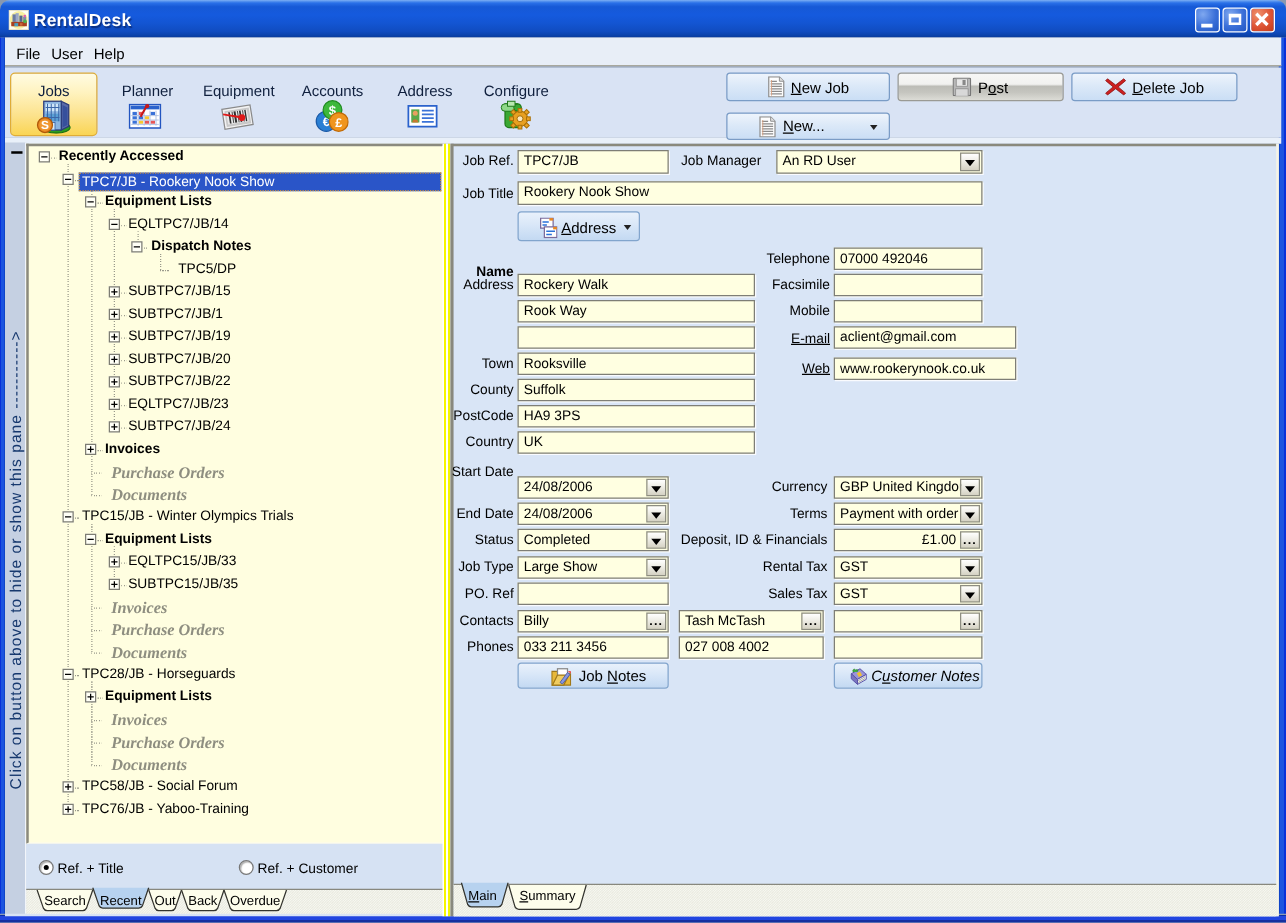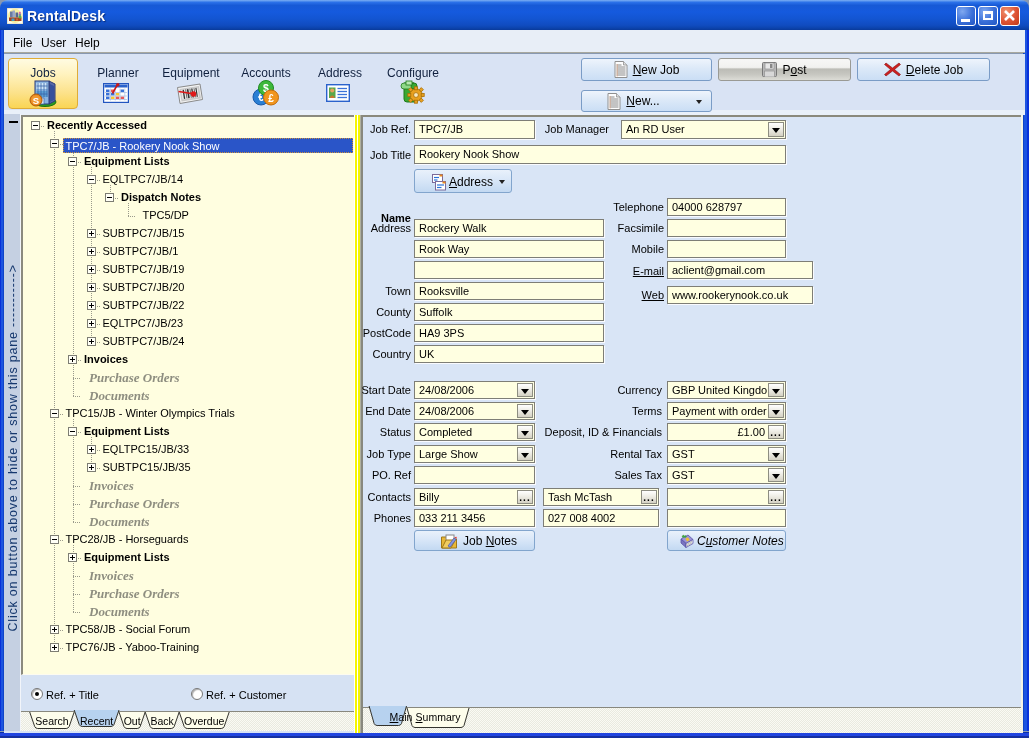--- a/index.html
+++ b/index.html
@@ -467,30 +467,30 @@
 <div class="f abs" style="left:414px;top:261px;width:190px;height:18px;"></div>
 <div class="lb abs" style="left:261px;top:285px;width:150px;">Town</div>
 <div class="f abs" style="left:414px;top:282px;width:190px;height:18px;">Rooksville</div>
 <div class="lb abs" style="left:261px;top:306px;width:150px;">County</div>
 <div class="f abs" style="left:414px;top:303px;width:190px;height:18px;">Suffolk</div>
 <div class="lb abs" style="left:261px;top:327px;width:150px;">PostCode</div>
 <div class="f abs" style="left:414px;top:324px;width:190px;height:18px;">HA9 3PS</div>
 <div class="lb abs" style="left:261px;top:348px;width:150px;">Country</div>
 <div class="f abs" style="left:414px;top:345px;width:190px;height:18px;">UK</div>
 <div class="lb abs" style="left:514px;top:201px;width:150px;">Telephone</div>
-<div class="f abs" style="left:667px;top:198px;width:119px;height:18px;">04000 628797</div>
+<div class="f abs" style="left:667px;top:198px;width:119px;height:18px;">07000 492046</div>
 <div class="lb abs" style="left:514px;top:222px;width:150px;">Facsimile</div>
 <div class="f abs" style="left:667px;top:219px;width:119px;height:18px;"></div>
 <div class="lb abs" style="left:514px;top:243px;width:150px;">Mobile</div>
 <div class="f abs" style="left:667px;top:240px;width:119px;height:18px;"></div>
 <div class="lb ul abs" style="left:514px;top:265px;width:150px;">E-mail</div>
 <div class="f abs" style="left:667px;top:261px;width:146px;height:18px;">aclient@gmail.com</div>
 <div class="lb ul abs" style="left:514px;top:289px;width:150px;">Web</div>
 <div class="f abs" style="left:667px;top:286px;width:146px;height:18px;">www.rookerynook.co.uk</div>
-<div class="lb abs" style="left:261px;top:384px;width:150px;">Start Date</div>
+<div class="lb abs" style="left:261px;top:372px;width:150px;">Start Date</div>
 <div class="f abs" style="left:414px;top:381px;width:121px;height:18px;">24/08/2006<div class="cmb"></div></div>
 <div class="lb abs" style="left:261px;top:405px;width:150px;">End Date</div>
 <div class="f abs" style="left:414px;top:402px;width:121px;height:18px;">24/08/2006<div class="cmb"></div></div>
 <div class="lb abs" style="left:261px;top:426px;width:150px;">Status</div>
 <div class="f abs" style="left:414px;top:423px;width:121px;height:18px;">Completed<div class="cmb"></div></div>
 <div class="lb abs" style="left:261px;top:448px;width:150px;">Job Type</div>
 <div class="f abs" style="left:414px;top:445px;width:121px;height:18px;">Large Show<div class="cmb"></div></div>
 <div class="lb abs" style="left:261px;top:469px;width:150px;">PO. Ref</div>
 <div class="f abs" style="left:414px;top:466px;width:121px;height:18px;"></div>
 <div class="lb abs" style="left:261px;top:491px;width:150px;">Contacts</div>
@@ -541,14 +541,14 @@
 <path d="M4.5 4.5 C3.5 2.5 6 1.5 6.5 3.2 C8 1.8 9 3.5 7.5 4.6" fill="#40b040" stroke="#208020" stroke-width="0.5"></path>
 </svg>
 <span style="position:absolute;left:29px;top:3px;font-style:italic;">C<span class="ul">u</span>stomer Notes</span>
 </div>
 <div id="rtabline" class="abs"></div>
 <div id="rtabstrip" class="abs"></div>
 <svg class="abs" style="left:363px;top:706px" width="658" height="23" viewBox="0 0 658 23">
       <path d="M6.1,0 L11.1,17.5 Q12.1,19.5 14.1,19.5 L35.5,19.5 Q37.5,19.5 38.5,17.5 L43.5,0" transform="translate(0,0)" fill="#b7d2ef" stroke="#33332d" stroke-width="1"></path>
       <path d="M44,0 L49,17.5 Q50,19.5 52,19.5 L98,19.5 Q100,19.5 101,17.5 L106,0" transform="translate(0,2)" fill="#fdfdeb" stroke="#33332d" stroke-width="1"></path>
     </svg>
-<div class="tabtxt abs" style="left:361px;top:711px;width:80px;"><span class="ul">M</span>ain</div>
+<div class="tabtxt abs" style="left:346px;top:711px;width:80px;"><span class="ul">M</span>ain</div>
 <div class="tabtxt abs" style="left:398.0px;top:711px;width:80px;"><span class="ul">S</span>ummary</div>
 </div>
 </body></html>

